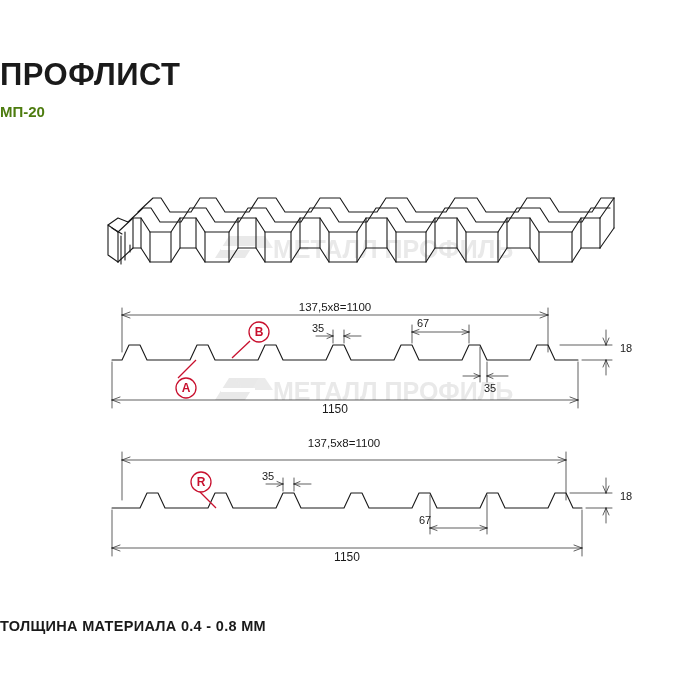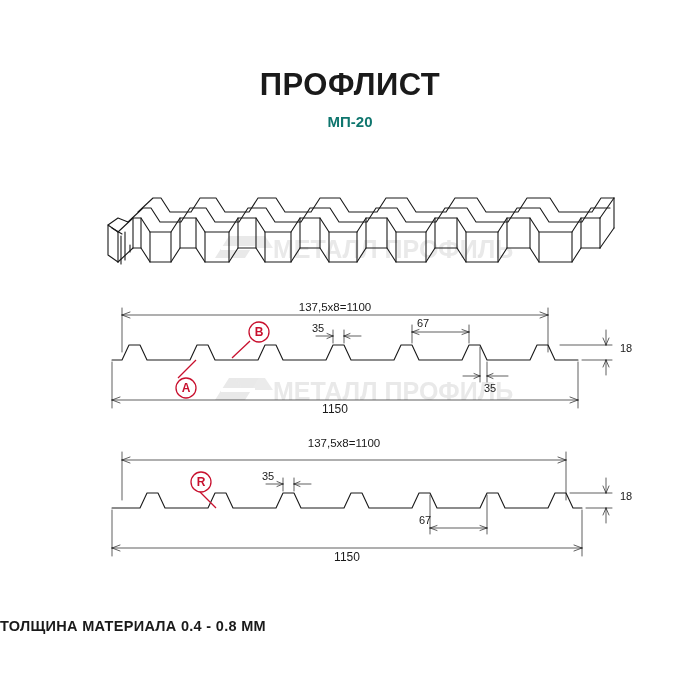--- a/index.html
+++ b/index.html
@@ -15,37 +15,36 @@
     position: relative;
     overflow: hidden;
   }
   .page {
     position: relative;
     width: 700px;
     height: 700px;
   }
   .title-block {
     position: absolute;
-    top: 68px;
+    top: 58px;
     left: 0;
     width: 700px;
-    text-align: center;
   }
   .title {
     font-size: 31px;
     font-weight: bold;
     letter-spacing: 0.5px;
     color: #1a1a1a;
     line-height: 1.1;
   }
   .subtitle {
     margin-top: 11px;
     font-size: 15px;
     font-weight: bold;
-    color: #0f766e;
+    color: #4d7c0f;
   }
   .footer-note {
     position: absolute;
     top: 618px;
     left: 0;
     width: 700px;
     text-align: left;
     font-size: 14.5px;
     font-weight: bold;
     letter-spacing: 0.3px;

